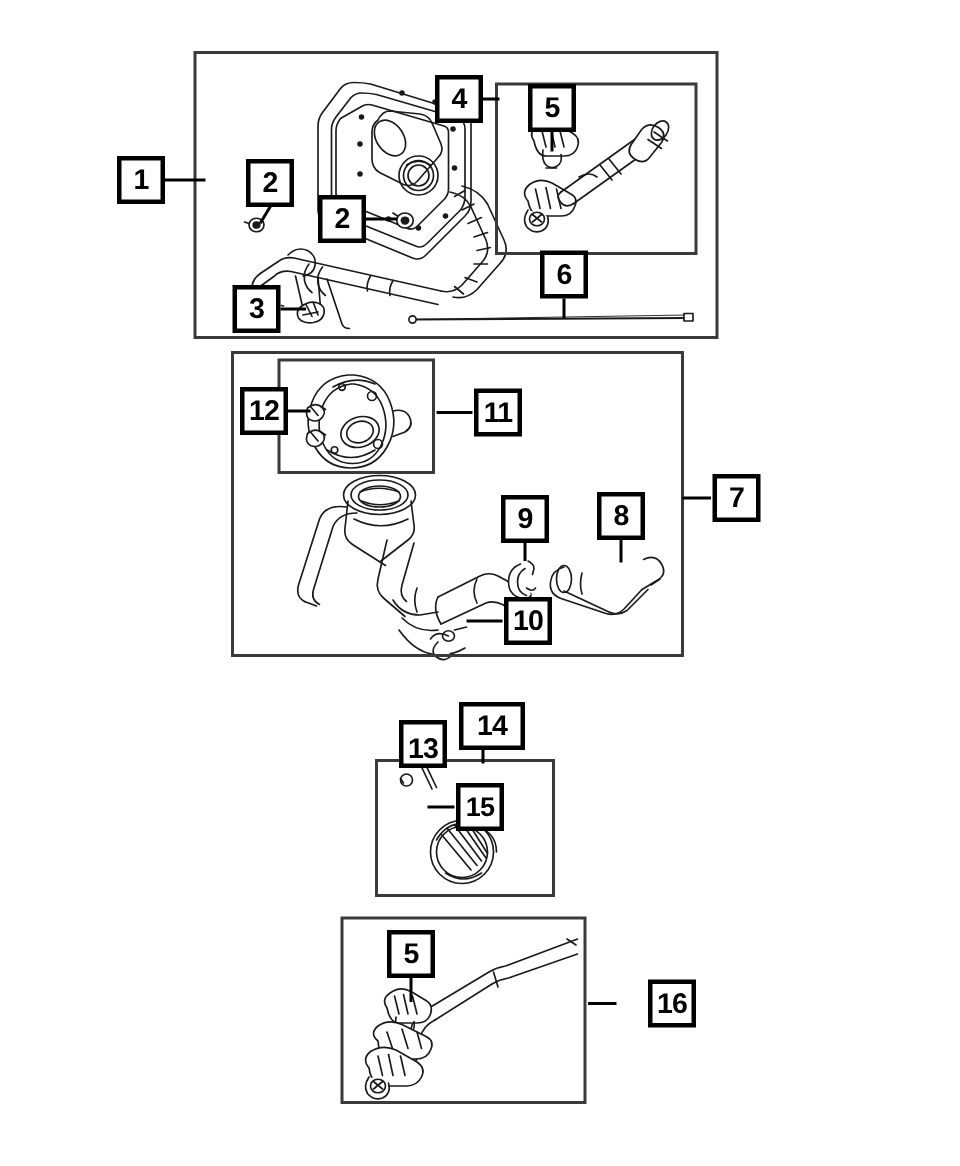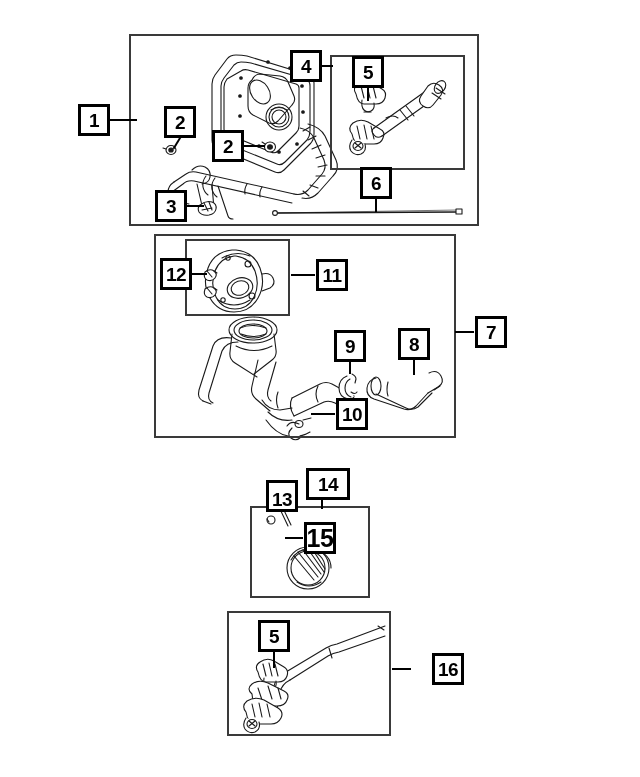--- a/index.html
+++ b/index.html
@@ -367,21 +367,21 @@
       </div>
       <div class="callout-box" style="left: 160px; top: 258px; width: 32px; height: 32px; font-size: 19px; align-items: center;">
         <span>12</span>
       </div>
       <div class="callout-box" style="left: 266px; top: 480px; width: 32px; height: 32px; font-size: 19px; align-items: flex-end;">
         <span>13</span>
       </div>
       <div class="callout-box" style="left: 306px; top: 468px; width: 44px; height: 32px; font-size: 19px;">
         <span>14</span>
       </div>
-      <div class="callout-box" style="left: 304px; top: 522px; width: 32px; height: 32px; font-size: 25px;">
+      <div class="callout-box" style="left: 304px; top: 522px; width: 32px; height: 32px; font-size: 18px;">
         <span>15</span>
       </div>
       <div class="callout-box" style="left: 258px; top: 620px; width: 32px; height: 32px; font-size: 19px;">
         <span>5</span>
       </div>
       <div class="callout-box" style="left: 432px; top: 653px; width: 32px; height: 32px; font-size: 19px;">
         <span>16</span>
       </div>
     </div>
 

